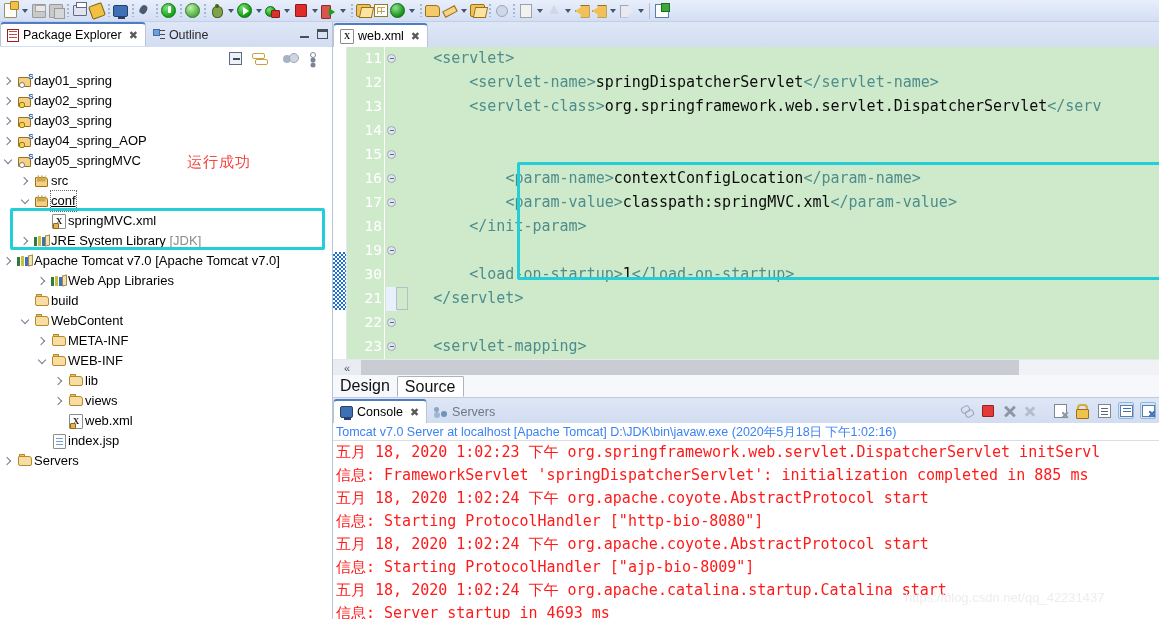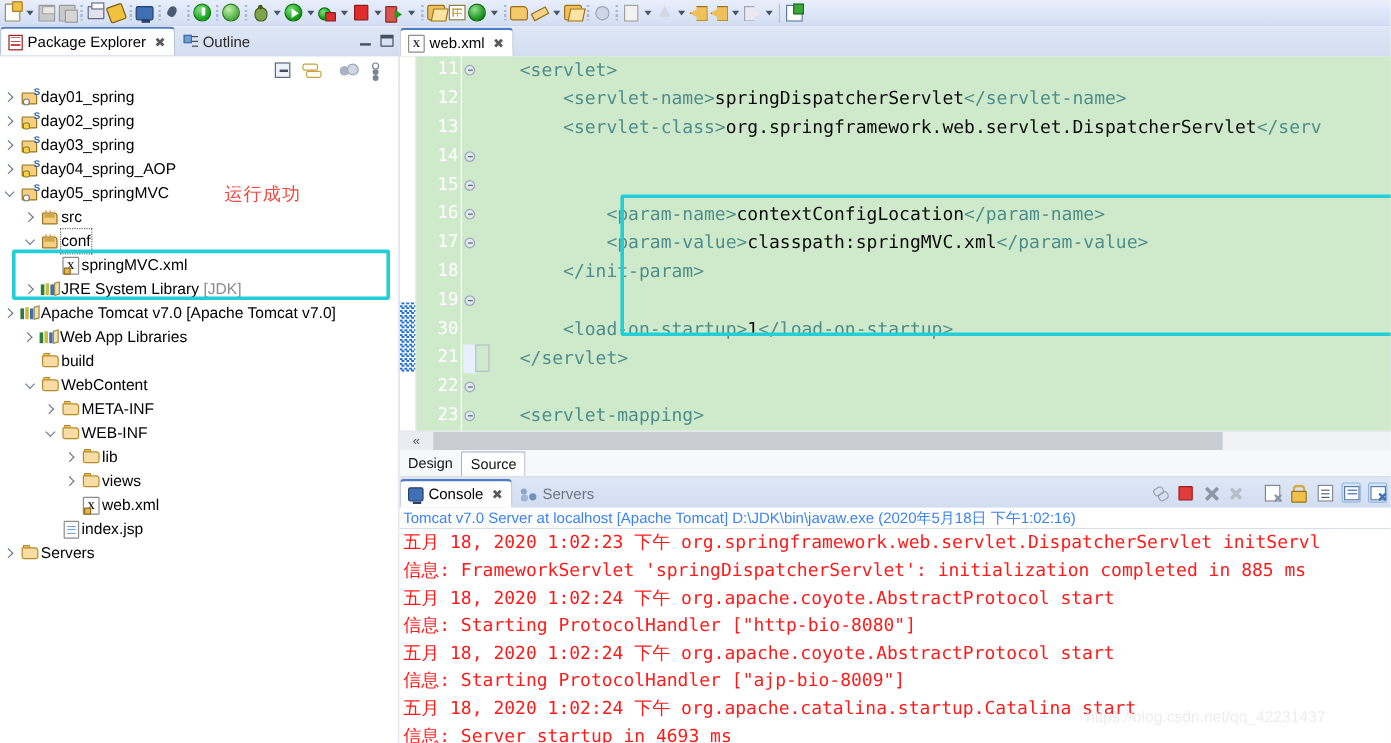--- a/index.html
+++ b/index.html
@@ -327,21 +327,21 @@
   #ed-hscroll .thumb {
     height:15px; background:#c9ccd2; flex: 0 0 auto;
   }
   #ed-hscroll .track { flex:1 1 auto; height:15px; background:#f0f2f6; }
 
   
   #ds-tabs {
     position:absolute; left:0; top:353px; width:826px; height:22px;
     background:#f6f8fc;
     display:flex; align-items:center;
-    font-size:12px;
+    font-size:16px;
   }
   .dstab { height:21px; line-height:20px; padding:0 7px; color:#111; }
   .dstab.active { background:#ffffff; border:1px solid #a9b3c3; border-bottom-color:#ffffff; border-radius:2px 2px 0 0;}
 
   
   #console-panel {
     position:absolute; left:0; top:375px; width:826px; height:222px;
     background:#ffffff;
     border-top:1px solid #c2ccdd;
   }
@@ -726,21 +726,21 @@
             <span class="chev"></span>
           </span>
           <span class="ticon">
             <span class="ic-srcfolder">
               <span class="f"></span>
               <span class="p"></span>
             </span>
           </span>
           <span class="tlabel">src</span>
         </div>
-        <div class="row" style="padding-left: 17px;">
+        <div class="row" style="padding-left: 17px; text-decoration: underline;">
           <span class="twisty open">
             <span class="chev"></span>
           </span>
           <span class="ticon">
             <span class="ic-srcfolder">
               <span class="f"></span>
               <span class="p"></span>
             </span>
           </span>
           <span class="tlabel focus-dotted">conf</span>
@@ -776,21 +776,21 @@
           <span class="ticon">
             <span class="ic-lib">
               <span class="b1"></span>
               <span class="b2"></span>
               <span class="b3"></span>
               <span class="b4"></span>
             </span>
           </span>
           <span class="tlabel">Apache Tomcat v7.0 [Apache Tomcat v7.0]</span>
         </div>
-        <div class="row" style="padding-left: 16px;">
+        <div class="row" style="padding-left: 34px;">
           <span class="twisty ">
             <span class="chev"></span>
           </span>
           <span class="ticon">
             <span class="ic-lib">
               <span class="b1"></span>
               <span class="b2"></span>
               <span class="b3"></span>
               <span class="b4"></span>
             </span>

